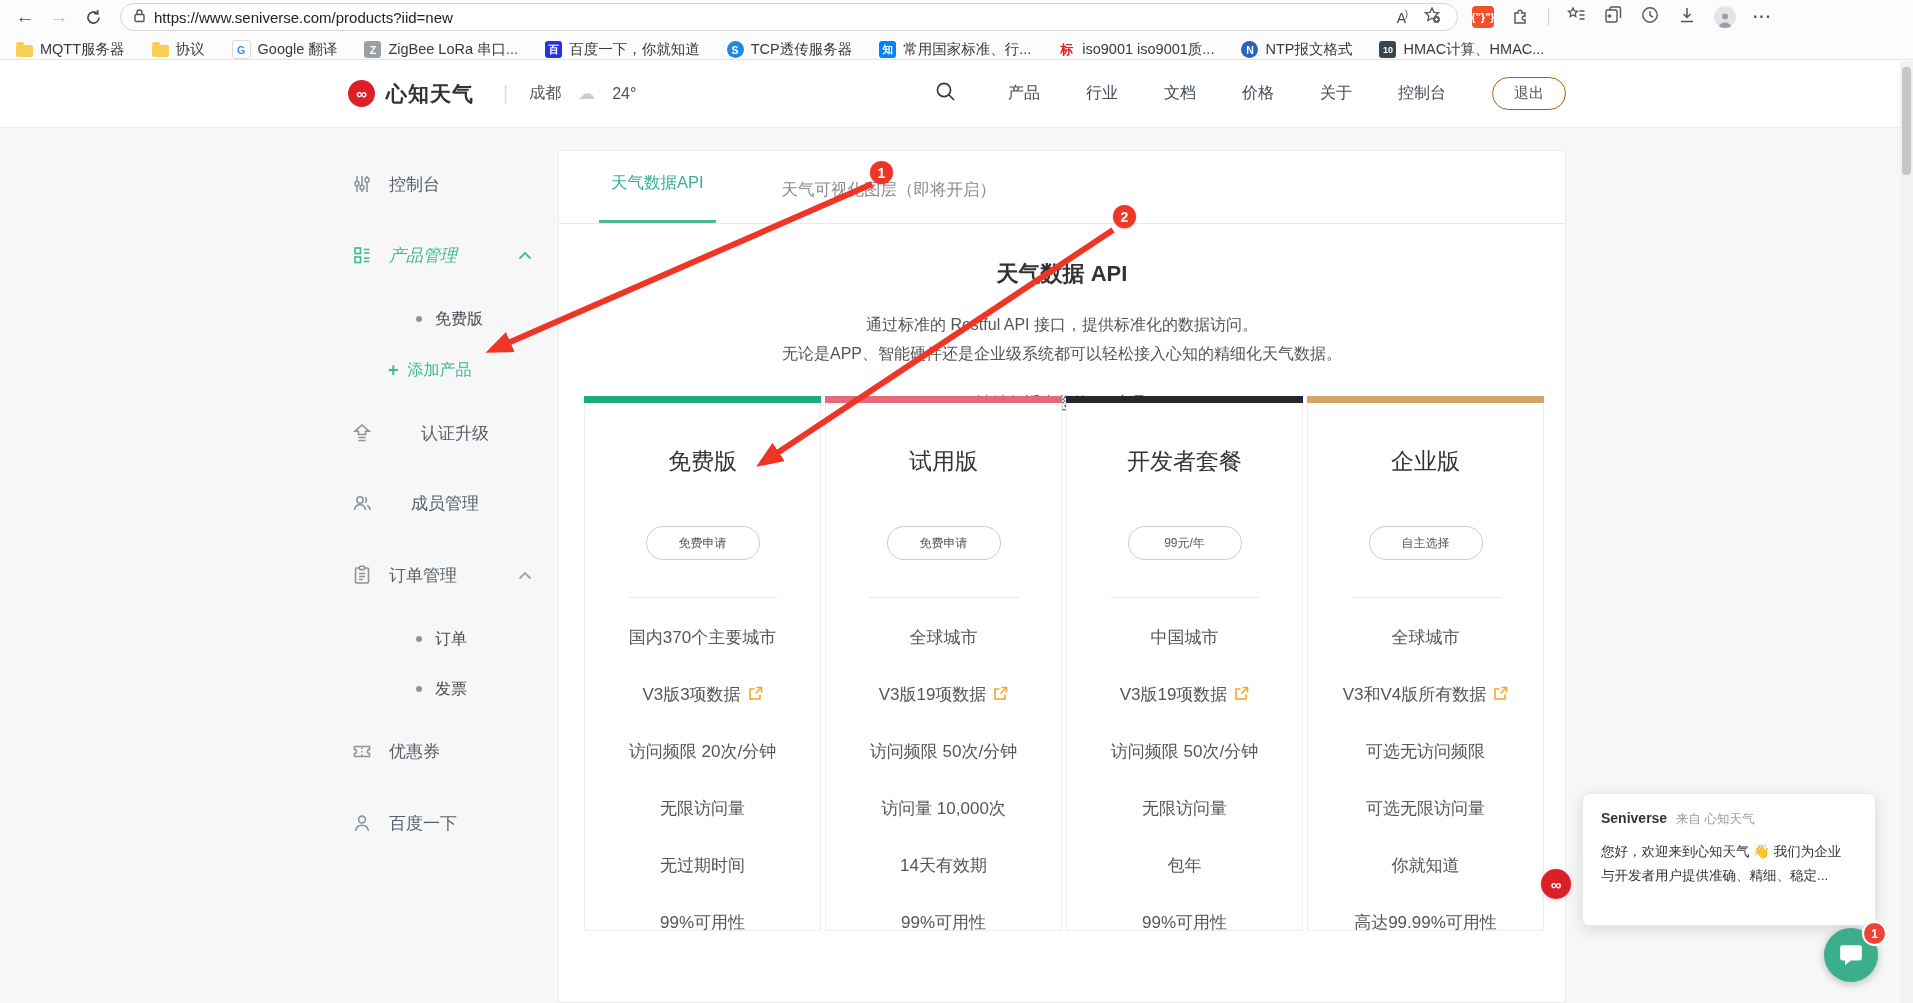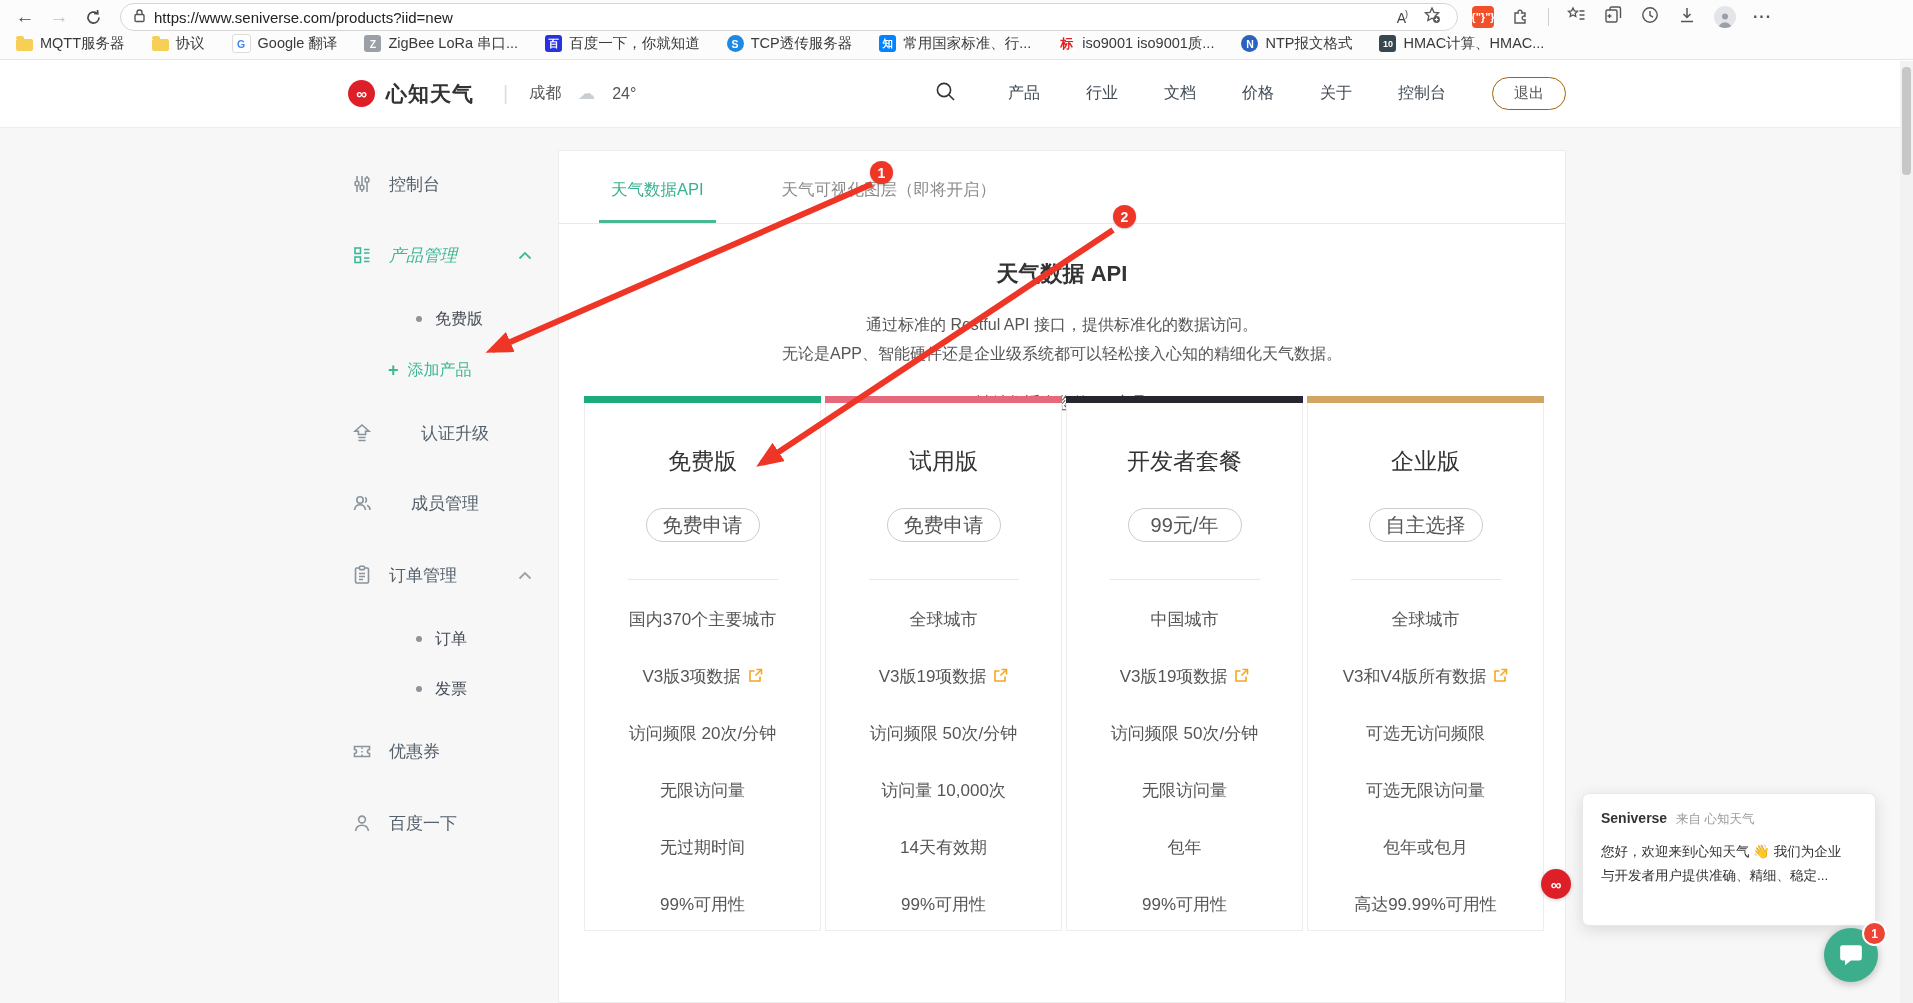--- a/index.html
+++ b/index.html
@@ -15,21 +15,21 @@
   .url-pill{height:26px;margin-left:10px;width:1312px;background:#ffffff;border:1px solid #d6d6d6;border-radius:14px;display:flex;align-items:center;padding:0 12px;}
   .url-text{font-size:15px;color:#222;margin-left:8px;flex:1;white-space:nowrap;overflow:hidden;}
   .pill-right{display:flex;align-items:center;gap:16px;margin-right:4px;color:#555;}
   .read-aloud{font-size:14px;color:#444;letter-spacing:-1px;}
   .chrome-icons{display:flex;align-items:center;gap:17px;margin-left:14px;color:#555;}
   .ext-orange{width:22px;height:22px;border-radius:4px;background:#f0502a;color:#fff;font-size:11px;font-weight:bold;display:flex;align-items:center;justify-content:center;}
   .vdiv{width:1px;height:18px;background:#d0d0d0;}
   .dots{font-size:16px;color:#555;letter-spacing:1px;font-weight:bold;}
   .avatar-chip{width:22px;height:22px;border-radius:50%;background:#e3e5e8;display:flex;align-items:flex-end;justify-content:center;overflow:hidden;}
   
-  .bookmarks{position:absolute;left:0;top:34px;width:1913px;height:26px;background:#fcfcfc;border-bottom:1px solid #e4e4e4;display:flex;align-items:flex-start;padding-left:16px;gap:27px;box-sizing:border-box;}
+  .bookmarks{position:absolute;left:0;top:34px;width:1913px;height:26px;background:#fcfcfc;border-bottom:1px solid #e4e4e4;display:flex;align-items:flex-end;padding-left:16px;gap:27px;box-sizing:border-box;}
   .bm{display:flex;align-items:center;gap:7px;font-size:14.5px;color:#3a3a3a;white-space:nowrap;}
   .bm-ic{width:17px;height:17px;border-radius:3px;font-size:10.5px;font-weight:bold;display:flex;align-items:center;justify-content:center;flex:0 0 auto;}
   .ic-folder{position:relative;background:#f8cf56;border-radius:2px;height:12px;margin-top:2px;}
   .ic-folder::before{content:"";position:absolute;left:0;top:-3px;width:8px;height:3px;background:#f8cf56;border-radius:2px 2px 0 0;}
   .ic-gtrans{background:#fff;border:1px solid #dcdcdc;color:#4285f4;}
   .ic-zigbee{background:#9aa0a6;color:#fff;}
   .ic-baidu{background:#2932e1;color:#fff;}
   .ic-tcp{background:#1e88e5;border-radius:50%;color:#fff;}
   .ic-zhi{background:#0084ff;color:#fff;}
   .ic-biao{background:#fff;color:#e02020;font-size:13px;}
@@ -54,29 +54,29 @@
   .side-item.green{color:#3eb795;font-style:italic;}
   .side-sub{position:absolute;left:66px;height:24px;display:flex;align-items:center;gap:13px;font-size:16px;color:#454c54;}
   .bullet{width:6px;height:6px;border-radius:50%;background:#8d949b;}
   .side-add{position:absolute;left:38px;height:24px;display:flex;align-items:center;gap:9px;font-size:16px;color:#3eb795;}
   .plus{font-size:18px;font-weight:bold;line-height:1;}
   .caret{position:absolute;left:168px;}
   
   .panel{position:absolute;left:558px;top:150px;width:1008px;height:853px;background:#fff;border:1px solid #ededed;box-sizing:border-box;}
   .tabs-row{position:relative;height:72px;border-bottom:1px solid #e9e9e9;display:flex;align-items:flex-end;padding-left:40px;gap:54px;}
   .tab{font-size:16.5px;padding:0 12px 22px 12px;color:#8b8b8b;cursor:pointer;}
-  .tab.active{color:#3bb08f;border-bottom:3px solid #4bb895;padding-bottom:19px;}
+  .tab.active{color:#3bb08f;border-bottom:3px solid #4bb895;padding-bottom:26px;}
   .api-title{margin-top:35px;text-align:center;font-size:22px;font-weight:bold;color:#333;}
   .api-desc{margin-top:22px;text-align:center;font-size:16px;color:#555;line-height:1.8;}
   .choose-line{margin-top:24px;text-align:center;font-size:16px;color:#555;}
   .plans{position:absolute;left:25px;top:245px;width:960px;display:flex;gap:4px;}
   .plan-card{width:237px;height:535px;background:#fff;border:1px solid #ededed;box-sizing:border-box;position:relative;}
   .plan-bar{position:absolute;left:-1px;top:-1px;width:calc(100% + 2px);height:7px;}
   .plan-name{margin-top:49px;text-align:center;font-size:23px;color:#333;font-weight:500;}
-  .plan-btn{display:block;margin:31px auto 0 auto;width:114px;height:34px;border:1px solid #ccc;border-radius:17px;background:#fff;font-size:20px;color:#555;cursor:pointer;}
+  .plan-btn{display:block;margin:49px auto 0 auto;width:114px;height:34px;border:1px solid #ccc;border-radius:17px;background:#fff;font-size:12px;color:#555;cursor:pointer;}
   .plan-div{width:150px;height:1px;background:#e8e8e8;margin:37px auto 0 auto;}
   .features{margin-top:11px;}
   .feature{height:57px;display:flex;align-items:center;justify-content:center;font-size:17px;color:#555;gap:7px;text-align:center;}
   .ext-link{flex:0 0 auto;margin-top:-2px;}
   
   .overlay{position:absolute;left:0;top:0;width:1913px;height:1003px;pointer-events:none;z-index:60;}
   .ann-badge{position:absolute;width:23px;height:23px;border-radius:50%;background:#ee3526;color:#fff;font-size:14px;font-weight:bold;display:flex;align-items:center;justify-content:center;z-index:61;box-shadow:0 1px 2px rgba(0,0,0,.25);}
   
   .chat-card{position:absolute;left:1582px;top:793px;width:294px;height:133px;background:#fff;border:1px solid #e8e8e8;border-radius:7px;box-shadow:0 4px 16px rgba(0,0,0,.12);z-index:40;padding:16px 18px;box-sizing:border-box;}
   .chat-head{font-size:14px;white-space:nowrap;}
@@ -420,21 +420,21 @@
         <div class="feature">
           <span>V3和V4版所有数据</span>
           <svg class="ext-link" width="15" height="15" viewBox="0 0 15 15" fill="none" stroke="#f5a623" stroke-width="1.6">
               <path d="M12 8.5V13H2V3h4.5"></path>
               <path d="M8.5 1.5H13.5V6.5"></path>
               <path d="M13 2L7.5 7.5"></path>
             </svg>
         </div>
         <div class="feature">可选无访问频限</div>
         <div class="feature">可选无限访问量</div>
-        <div class="feature">包年或包月</div>
+        <div class="feature">你就知道</div>
         <div class="feature">高达99.99%可用性</div>
       </div>
     </div>
   </div>
 </div>
 
 <svg class="overlay" viewBox="0 0 1913 1003">
   <defs>
     <marker id="ah" markerUnits="userSpaceOnUse" markerWidth="30" markerHeight="24" refX="20" refY="11" orient="auto">
       <path d="M0 0L27 11L0 22z" fill="#ee3526"></path>

